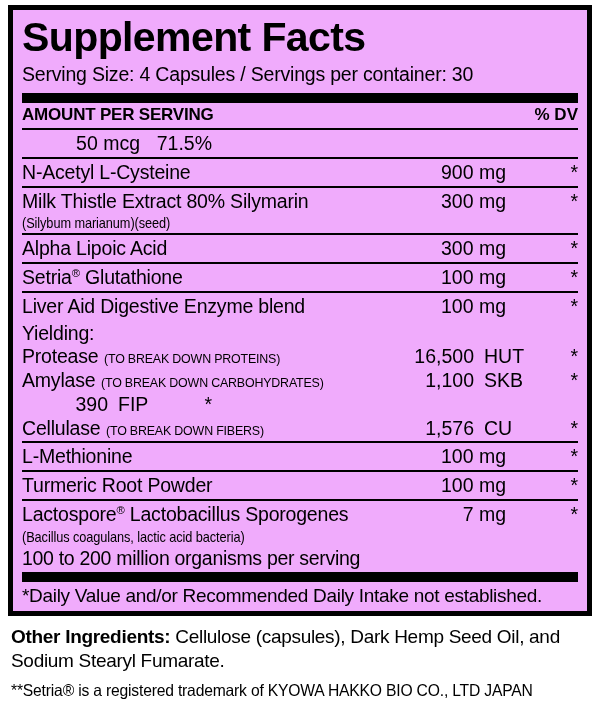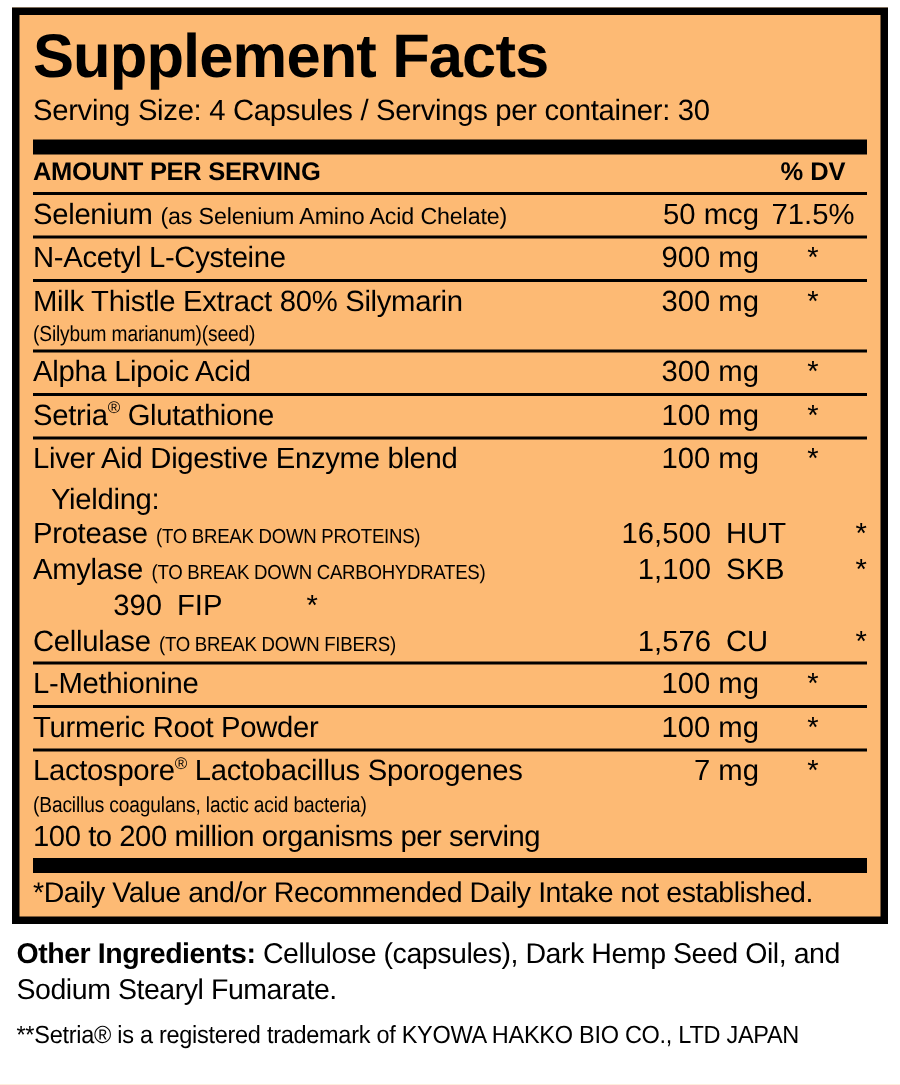--- a/index.html
+++ b/index.html
@@ -9,21 +9,21 @@
     font-family: "Liberation Sans", sans-serif;
     color: #000000;
     -webkit-font-smoothing: antialiased;
   }
   .page { position: relative; width: 600px; height: 723px; padding: 5px 8px 0 8px; }
 
   
   .panel {
     border: 5px solid #000;
     padding: 0 9px 0 9px;
-    background: #fdba74;
+    background: #f0abfc;
   }
 
   
   .title {
     font-size: 41px;
     font-weight: 700;
     letter-spacing: -0.6px;
     line-height: 1.08;
     padding-top: 5px;
   }
@@ -40,21 +40,21 @@
   .rule { height: 2px; background: #000; }
 
   
   .row {
     display: flex;
     align-items: baseline;
     padding: 2px 0 2px 0;
   }
   .row .name { flex: 1 1 auto; font-size: 19.5px; letter-spacing: -0.2px; white-space: nowrap; }
   .row .amt  { width: 118px; text-align: right; font-size: 19.5px; white-space: nowrap; }
-  .row .dv   { width: 72px;  text-align: center; font-size: 19.5px; white-space: nowrap; }
+  .row .dv   { width: 72px;  text-align: right; font-size: 19.5px; white-space: nowrap; }
 
   .hdr { font-size: 17px; font-weight: 700; letter-spacing: 0px; padding: 2px 0 3px 0; }
   .hdr .name { font-weight: 700; font-size: 17px; }
   .hdr .dv { font-weight: 700; font-size: 17px; }
 
   .sub {
     font-size: 14.5px;
     font-family: "Liberation Sans Narrow", "Liberation Sans", sans-serif;
     transform: scaleX(0.88);
     transform-origin: left center;
@@ -78,21 +78,21 @@
   }
   sup { font-size: 0.58em; vertical-align: super; line-height: 0; }
 
   
   .erow { display: flex; align-items: baseline; padding: 0.5px 0; }
   .erow .name { flex: 1 1 auto; font-size: 19.5px; white-space: nowrap; letter-spacing: -0.2px; }
   .erow .num  { width: 86px; text-align: right; font-size: 19.5px; }
   .erow .unit { width: 56px; text-align: left; font-size: 19.5px; padding-left: 10px; }
   .erow .dv   { width: 48px; text-align: right; font-size: 19.5px; }
 
-  .yield { font-size: 19.5px; padding-top: 2px; letter-spacing: -0.2px; margin-left: 12px; }
+  .yield { font-size: 19.5px; padding-top: 2px; letter-spacing: -0.2px; }
 
   .lacto-line { font-size: 19.5px; letter-spacing: -0.3px; padding-bottom: 1px; }
 
   .footnote { font-size: 19px; letter-spacing: -0.3px; padding: 3px 0 4px 0; }
 
   
   .outer { padding: 9px 3px 0 3px; }
   .other { font-size: 19px; line-height: 1.25; letter-spacing: -0.3px; }
   .other b { font-weight: 700; margin-top: 28px; }
   .tm {
@@ -117,21 +117,20 @@
 
     <div class="bar-thick"></div>
 
     <div class="row hdr">
       <div class="name">AMOUNT PER SERVING</div>
       <div class="dv">% DV</div>
     </div>
     <div class="rule"></div>
 
     <div class="row">
-      <div class="name"><span>Selenium</span> <span class="desc">(as Selenium Amino Acid Chelate)</span></div>
       <div class="amt">50 mcg</div>
       <div class="dv">71.5%</div>
     </div>
     <div class="rule"></div>
 
     <div class="row">
       <div class="name">N-Acetyl L-Cysteine</div>
       <div class="amt">900 mg</div>
       <div class="dv">*</div>
     </div>

